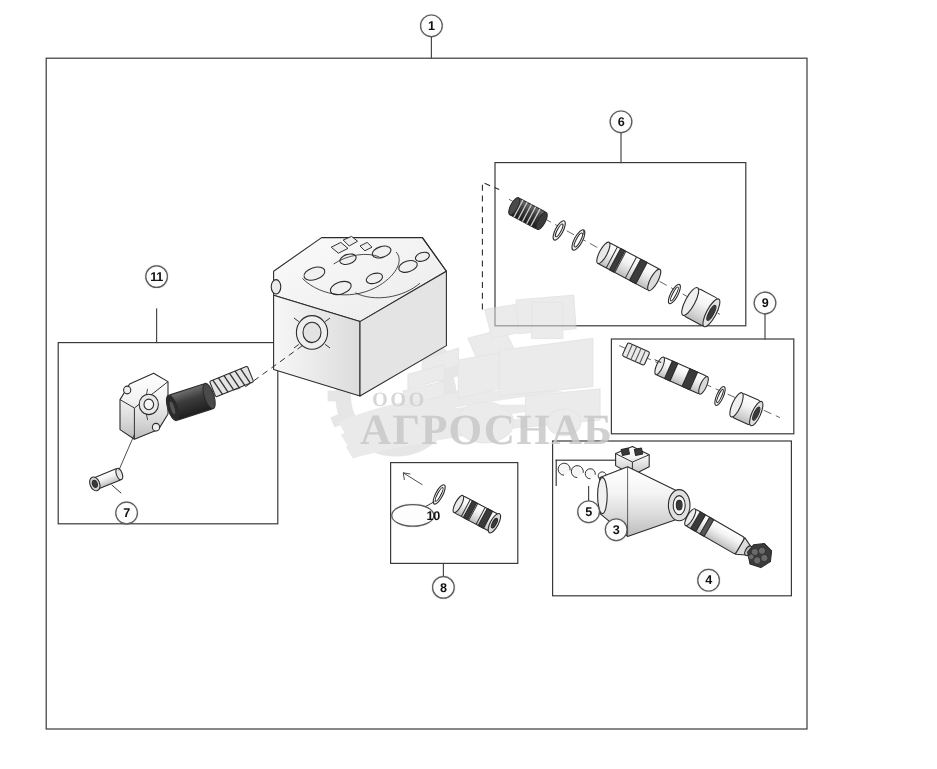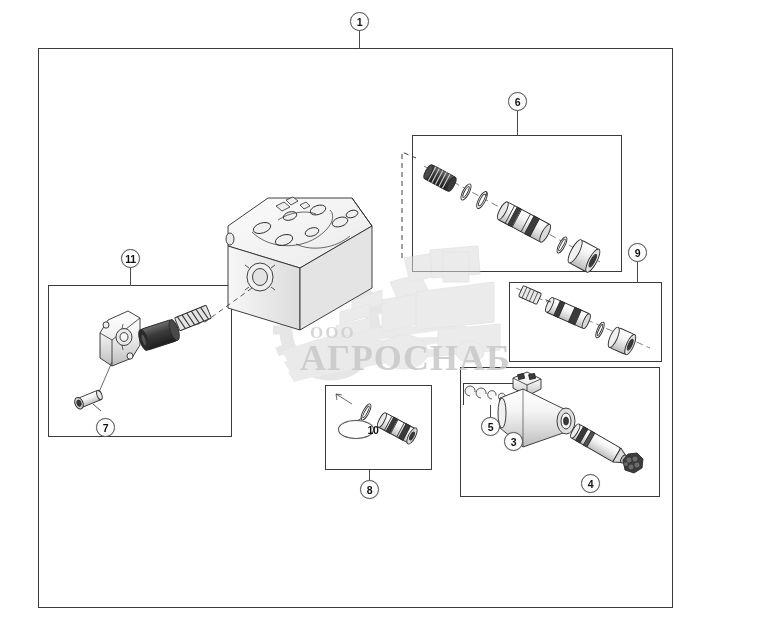--- a/index.html
+++ b/index.html
@@ -383,22 +383,22 @@
         <path d="M101,411 L93,404" stroke-width="0.8"></path>
 
         <path d="M99,392 L112,362" stroke-width="0.7" stroke-dasharray="0"></path>
       </g>
 
     </g>
   </svg>
 
   <div class="callout" style="left:350px;top:12px;">1</div>
   <div class="callout" style="left:508px;top:92px;">6</div>
-  <div class="callout" style="left:121px;top:249px;text-align:center;">11</div>
+  <div class="callout" style="left:121px;top:221px;text-align:center;">11</div>
   <div class="callout" style="left:628px;top:243px;">9</div>
   <div class="callout" style="left:96px;top:418px;">7</div>
-  <div class="callout" style="left:338px;top:420px;padding-left:34px;">10</div>
+  <div class="callout" style="left:326px;top:420px;padding-left:34px;">10</div>
   <div class="callout" style="left:360px;top:480px;">8</div>
   <div class="callout" style="left:481px;top:417px;">5</div>
   <div class="callout" style="left:504px;top:432px;">3</div>
   <div class="callout" style="left:581px;top:474px;">4</div>
 
 </div>
 
 </body></html>

